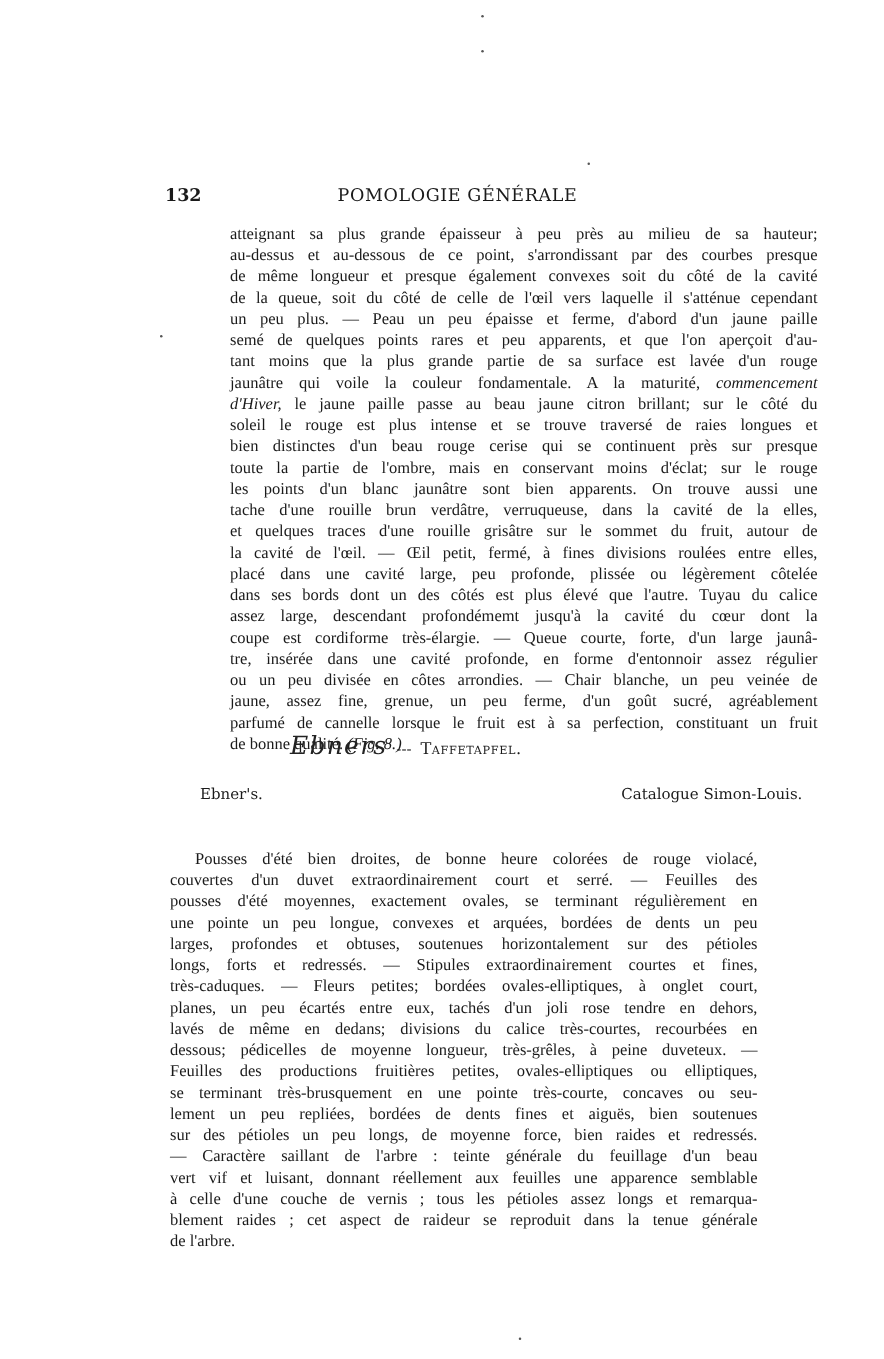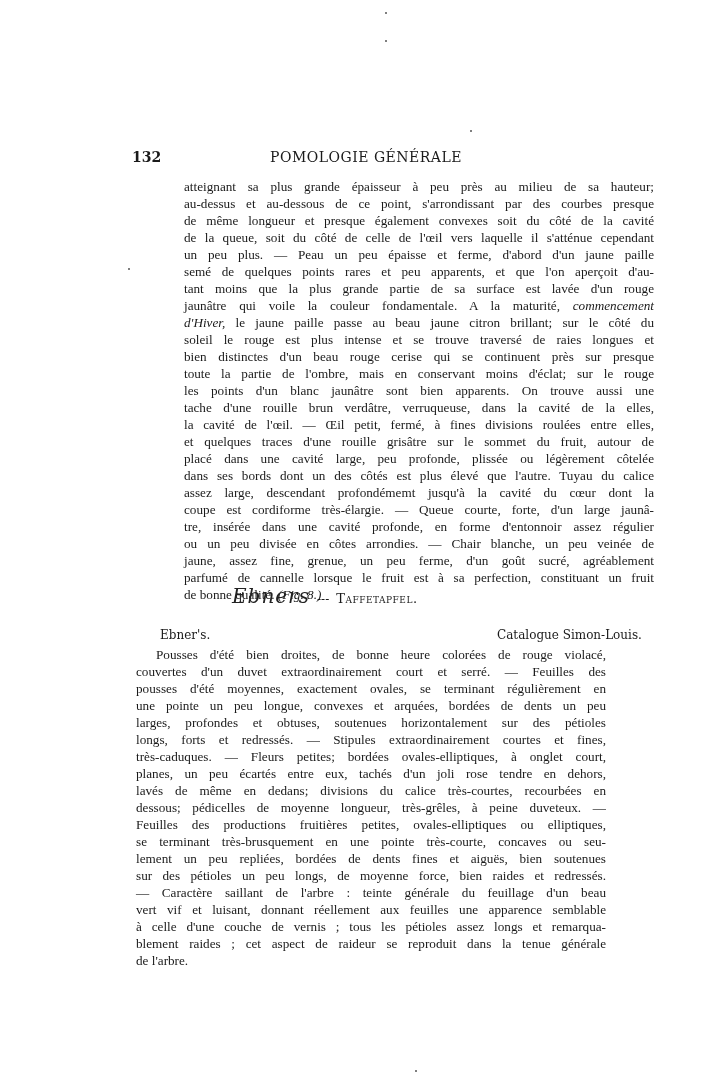--- a/index.html
+++ b/index.html
@@ -12,21 +12,21 @@
   .page-num { position:absolute; left:0; top:0; font-size:14px; font-weight:bold; }
   .running-title { position:absolute; left:0; right:0; top:0; text-align:center; font-size:14px; letter-spacing:0.5px; }
   .body-text {
     position:absolute; left:136px; width:470px; font-size:13.2px; line-height:17.0px;
     text-align:justify; font-family:"Liberation Serif","DejaVu Serif",serif;
   }
   .body-text .line { display:block; white-space:nowrap; text-align:justify; text-align-last:justify; height:17px; }
   .body-text .line.last { text-align-last:left; }
   .block1 { top:178px;margin-left:48px; }
   .block2 { top:646px; }
-  .block2 .line.indent { padding-left:20px; }
+  .block2 .line.indent { padding-left:20px;margin-top:32px; }
   em.it { font-style:italic; }
   .variety-heading { position:absolute; top:584px; left:232px; height:24px; }
   .handwritten { font-family:"DejaVu Serif",serif; font-style:italic; font-size:20px; color:#222; letter-spacing:1px; }
   .heading-sep { font-size:12px; margin:0 2px; }
   .variety-name { font-size:13px; font-variant:small-caps; letter-spacing:0.5px; }
   .syn-left { position:absolute; top:628px; left:160px; font-size:12px;text-align:center; }
   .syn-right { position:absolute; top:628px; left:497px; font-size:12px; }
   .speck { position:absolute; width:2px; height:2px; background:#555; border-radius:1px; }
 </style>
 </head>
@@ -47,22 +47,22 @@
     <span class="line">un peu plus. — Peau un peu épaisse et ferme, d'abord d'un jaune paille</span>
     <span class="line">semé de quelques points rares et peu apparents, et que l'on aperçoit d'au-</span>
     <span class="line">tant moins que la plus grande partie de sa surface est lavée d'un rouge</span>
     <span class="line"><span>jaunâtre qui voile la couleur fondamentale. A la maturité,</span> <em class="it">commencement</em></span>
     <span class="line"><em class="it">d'Hiver,</em> <span>le jaune paille passe au beau jaune citron brillant; sur le côté du</span></span>
     <span class="line">soleil le rouge est plus intense et se trouve traversé de raies longues et</span>
     <span class="line">bien distinctes d'un beau rouge cerise qui se continuent près sur presque</span>
     <span class="line">toute la partie de l'ombre, mais en conservant moins d'éclat; sur le rouge</span>
     <span class="line">les points d'un blanc jaunâtre sont bien apparents. On trouve aussi une</span>
     <span class="line">tache d'une rouille brun verdâtre, verruqueuse, dans la cavité de la elles,</span>
+    <span class="line">et quelques traces d'une rouille grisâtre sur le sommet du fruit, autour de</span>
     <span class="line">la cavité de l'œil. — Œil petit, fermé, à fines divisions roulées entre elles,</span>
-    <span class="line">et quelques traces d'une rouille grisâtre sur le sommet du fruit, autour de</span>
     <span class="line">placé dans une cavité large, peu profonde, plissée ou légèrement côtelée</span>
     <span class="line">dans ses bords dont un des côtés est plus élevé que l'autre. Tuyau du calice</span>
     <span class="line">assez large, descendant profondémemt jusqu'à la cavité du cœur dont la</span>
     <span class="line">coupe est cordiforme très-élargie. — Queue courte, forte, d'un large jaunâ-</span>
     <span class="line">tre, insérée dans une cavité profonde, en forme d'entonnoir assez régulier</span>
     <span class="line">ou un peu divisée en côtes arrondies. — Chair blanche, un peu veinée de</span>
     <span class="line">jaune, assez fine, grenue, un peu ferme, d'un goût sucré, agréablement</span>
     <span class="line">parfumé de cannelle lorsque le fruit est à sa perfection, constituant un fruit</span>
     <span class="line last"><span>de bonne qualité.</span> <em class="it">(Fig. 8.)</em></span>
   </div>

